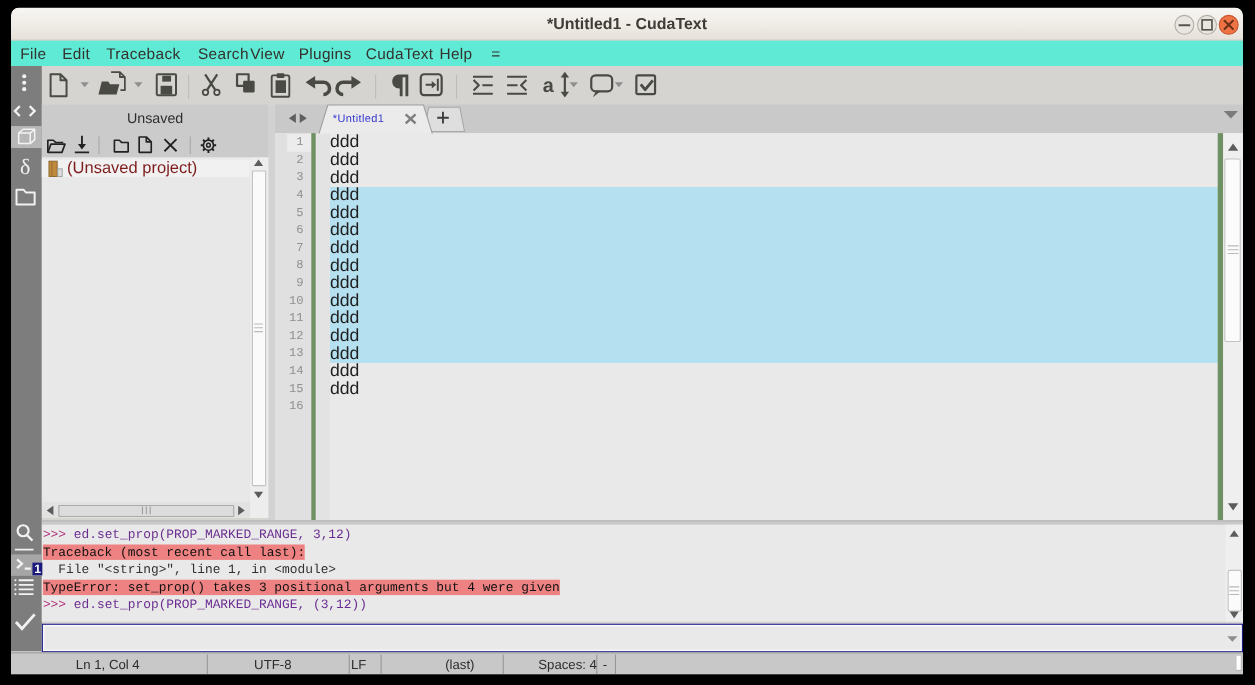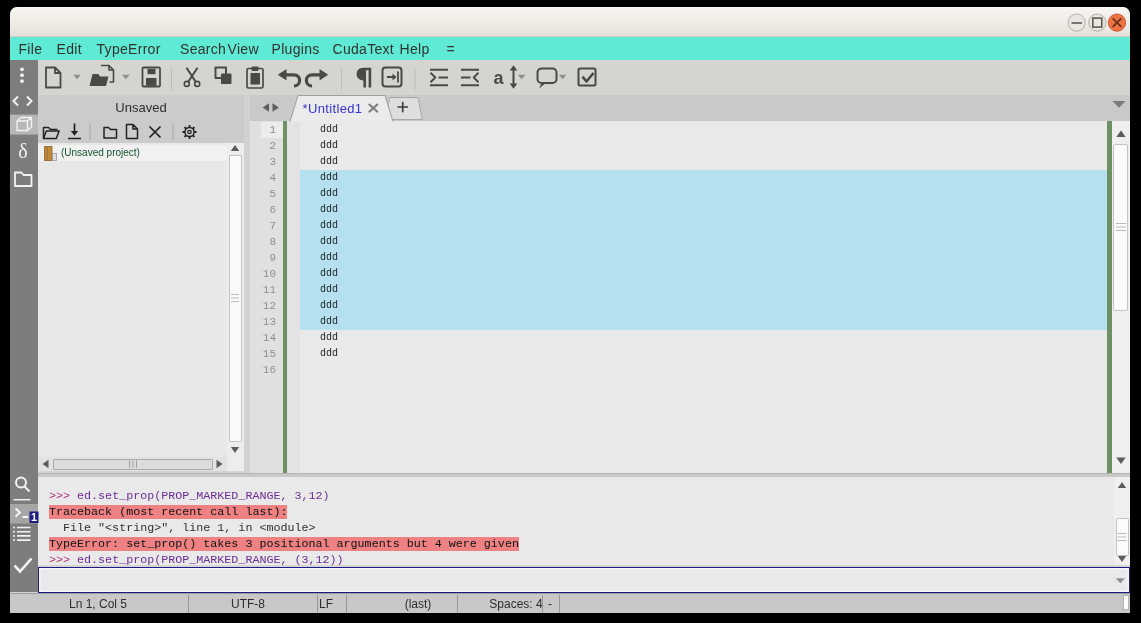--- a/index.html
+++ b/index.html
@@ -9,60 +9,61 @@
 #title{left:0;top:0;width:1120px;height:29px;line-height:31px;text-align:center;font-size:14.5px;font-weight:bold;color:#3f3c38}
 #menubar{left:0;top:30px;width:1120px;height:23px;background:#5eead4}
 #menubar span{position:absolute;font-size:14px;color:#35322e;line-height:24px;letter-spacing:0.3px}
 #toolbar{left:28px;top:53px;width:1092px;height:35px;background:#d5d4d0}
 #sidebar{left:0;top:53px;width:28px;height:532px;background:#7d7d7d}
 #tabbar{left:240px;top:88px;width:880px;height:26px;background:#c9c9c9}
 #phead{left:28px;top:88px;width:206px;height:26px;background:#cbcbcb;text-align:center;font-size:13px;color:#2e2e2e;line-height:26px}
 #ptool{left:28px;top:114px;width:206px;height:22px;background:#cbcbcb}
 #plist{left:28px;top:136px;width:189px;height:314px;background:#e8e8e8}
 #prow{left:28px;top:138px;width:189px;height:16px;background:#f1f1f1}
-#prowtxt{left:51px;top:138px;height:16px;line-height:16.5px;font-size:10px;color:#14532d}
+#prowtxt{left:51px;top:138px;height:16px;line-height:16.5px;font-size:15px;color:#7f1d1d}
 #psplit{left:234px;top:88px;width:6px;height:378px;background:#d2d2d2}
 #pvtrack{left:217px;top:136px;width:17px;height:328px;background:#ededed}
 #pvhandle{left:218.5px;top:148px;width:13px;height:287px;background:#fafafa;border:1px solid #c2c2c2;border-radius:1px}
 #phtrack{left:28px;top:450px;width:189px;height:14px;background:#e2e2e2}
 #phhandle{left:43px;top:451.5px;width:160px;height:11px;background:#dcdcdc;border:1px solid #aaa;border-radius:1px}
 #editor{left:240px;top:114px;width:880px;height:352px;background:#e9e9e9}
 #gutter{left:240px;top:114px;width:33px;height:352px;background:#e0e0e0}
 #gut1{left:251px;top:115px;width:22px;height:16px;background:#ececec}
 #gbar1{left:273px;top:114px;width:3.5px;height:352px;background:#6e9164}
 #bmargin{left:276.5px;top:114px;width:13.5px;height:352px;background:#e3e3e3}
 #gbar2{left:1097px;top:114px;width:4.5px;height:352px;background:#6e9164}
 #bluerows{left:290px;top:163px;width:807px;height:160px;background:#b5e0ef}
 #lnums{left:240px;top:115px;width:26px;text-align:right;font-family:"Liberation Mono",monospace;font-size:11px;line-height:16px;color:#8f8f8f}
-#dtext{left:310px;top:115px;font-family:Liberation Mono, monospace;font-size:10px;line-height:16px;color:#1f1f1f;white-space:pre}
+#dtext{left:290px;top:115px;font-family:Liberation Sans, sans-serif;font-size:16px;line-height:16px;color:#1f1f1f;white-space:pre}
 #evtrack{left:1101.5px;top:114px;width:18.5px;height:352px;background:#efefef}
 #evhandle{left:1103px;top:137px;width:15px;height:167px;background:#fbfbfb;border:1px solid #c3c3c3;border-radius:2px}
 #esplit{left:28px;top:466px;width:1092px;height:4px;background:#c9c9c9;border-top:1px solid #b5b5b5}
 #console{left:28px;top:470px;width:1092px;height:88px;background:#e9e9e9}
 #console pre{font-family:"Liberation Mono",monospace;font-size:11.7px;line-height:16px;white-space:pre}
 #cvtrack{left:1104px;top:470px;width:16px;height:88px;background:#efefef}
 #cvhandle{left:1105.5px;top:511px;width:13px;height:38px;background:#fbfbfb;border:1px solid #c3c3c3;border-radius:2px}
 #input{left:28px;top:559.5px;width:1092px;height:26.5px;background:#e9e9e9;border:1.5px solid #1b1b8c;box-shadow:inset 0 0 0 1.5px #f7f7f7}
 #statusbar{left:0;top:586px;width:1120px;height:20px;background:#c8c8c8;border-top:1px solid #9c9c9c}
 .scell{position:absolute;top:0;height:20px;line-height:21px;font-size:12px;color:#2d2d2d;transform:translateX(-50%)}
 .ssep{position:absolute;top:1px;width:1px;height:18px;background:#989898}
 #sgrip{left:1113px;top:588px;width:6px;height:15px;background:#fdfdfd;border:1px solid #b5b5b5}
-#tabtxt{left:292.5px;top:88px;height:26px;line-height:27px;font-size:13px;letter-spacing:0.35px;color:#3535cf}
+#tabtxt{left:292.5px;top:88px;height:26px;line-height:27px;font-size:10px;letter-spacing:0.35px;color:#3535cf}
 .prompt{color:#b0307a}
 .code{color:#6b2d91}
 .err{background:#ee8181;color:#111}
 .plain{color:#303030}
 </style></head>
 <body>
 <div id="win">
   <div class="abs" id="titlebar"></div>
+  <div class="abs" id="title">*Untitled1 - CudaText</div>
   <div class="abs" id="menubar">
       <span style="left:8.5px">File</span>
       <span style="left:46.5px">Edit</span>
-      <span style="left:86.5px">TypeError</span>
+      <span style="left:86.5px">Traceback</span>
       <span style="left:170px">Search</span>
       <span style="left:217.5px">View</span>
       <span style="left:261.5px">Plugins</span>
       <span style="left:322.5px">CudaText</span>
       <span style="left:389.5px">Help</span>
       <span style="left:436.5px">=</span>
     </div>
   <div class="abs" id="toolbar"></div>
   <div class="abs" id="sidebar"></div>
   <div class="abs" id="tabbar"></div>
@@ -96,37 +97,37 @@
 ddd
 ddd
 ddd
 ddd
 ddd
 ddd</div>
   <div class="abs" id="evtrack"></div>
   <div class="abs" id="evhandle"></div>
   <div class="abs" id="esplit"></div>
   <div class="abs" id="console">
-      <pre style="position:absolute;left:1px;top:1px;margin:10px"><span class="prompt">&gt;&gt;&gt; </span><span class="code">ed.set_prop(PROP_MARKED_RANGE, 3,12)</span>
+      <pre style="position:absolute;left:1px;top:1px;margin:0"><span class="prompt">&gt;&gt;&gt; </span><span class="code">ed.set_prop(PROP_MARKED_RANGE, 3,12)</span>
 <span class="err">Traceback (most recent call last):</span>
 <span class="plain">  File "&lt;string&gt;", line 1, in &lt;module&gt;</span>
 <span class="err">TypeError: set_prop() takes 3 positional arguments but 4 were given</span>
 <span class="prompt">&gt;&gt;&gt; </span><span class="code">ed.set_prop(PROP_MARKED_RANGE, (3,12))</span></pre>
     </div>
   <div class="abs" id="cvtrack"></div>
   <div class="abs" id="cvhandle"></div>
   <div class="abs" id="input"></div>
   <div class="abs" id="statusbar">
     <span class="ssep" style="left:178px"></span>
     <span class="ssep" style="left:307px"></span>
     <span class="ssep" style="left:336px"></span>
     <span class="ssep" style="left:447px"></span>
     <span class="ssep" style="left:532px"></span>
     <span class="ssep" style="left:549px"></span>
-    <span class="scell" style="left:88px">Ln 1, Col 5</span>
+    <span class="scell" style="left:88px">Ln 1, Col 4</span>
     <span class="scell" style="left:238px">UTF-8</span>
     <span class="scell" style="left:316px">LF</span>
     <span class="scell" style="left:408px">(last)</span>
     <span class="scell" style="left:506px">Spaces: 4</span>
     <span class="scell" style="left:540px">-</span>
   </div>
   <div class="abs" id="sgrip"></div>
   <svg class="abs" id="ovl" width="1120" height="606" style="left:0;top:0">
 
     <circle cx="1066.7" cy="15.6" r="8.6" fill="#e9e6e1" stroke="#b3afa7"></circle>

